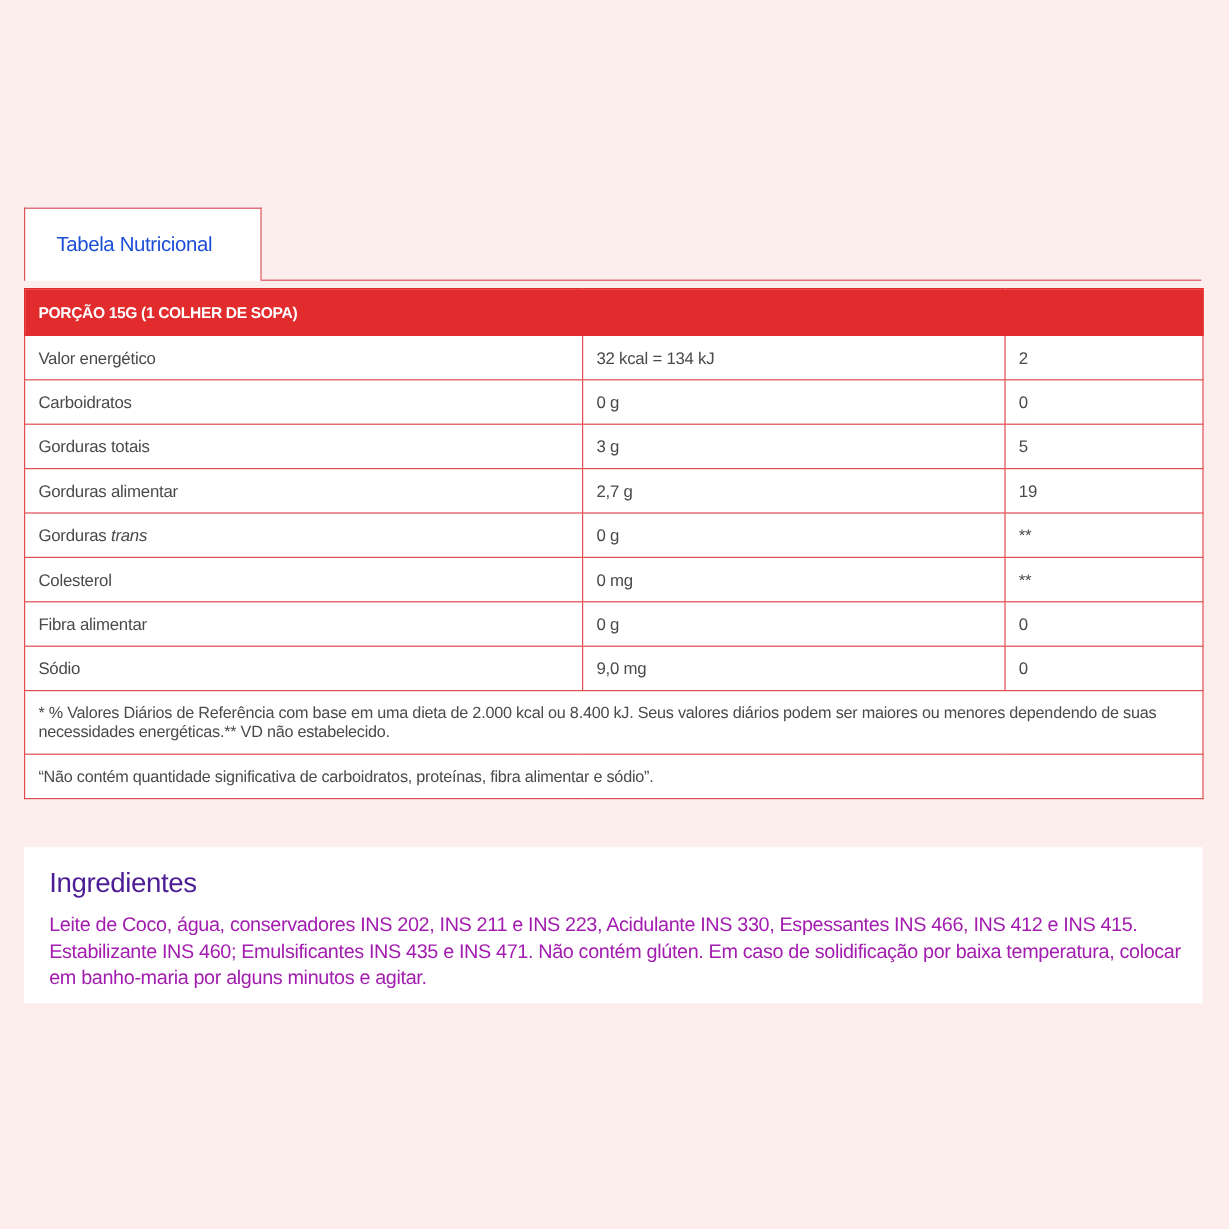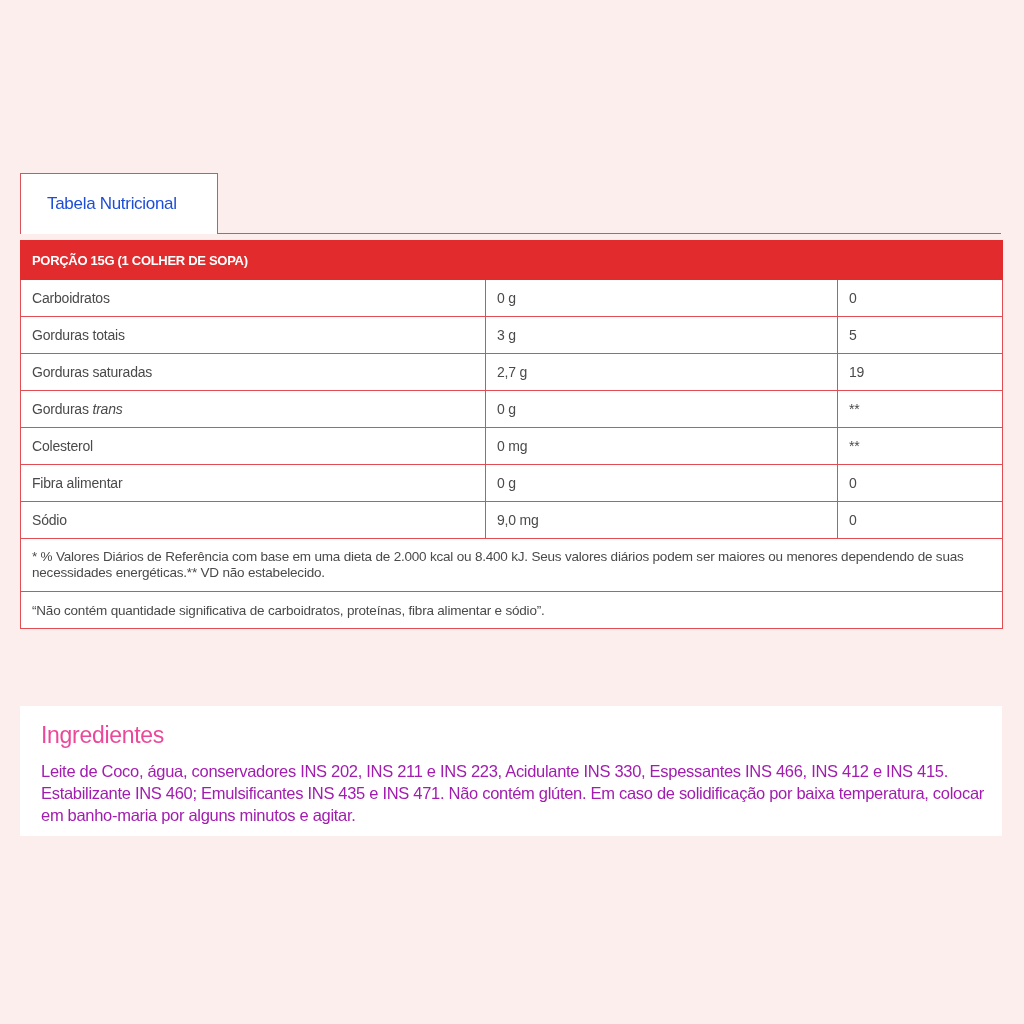--- a/index.html
+++ b/index.html
@@ -62,21 +62,21 @@
       padding-right: 10px;
     }
     td.foot2 { font-size: 13.5px; height: 36px; }
     .ingredients {
       position: absolute; left: 20px; top: 706px;
       width: 982px; height: 130px;
       background: #ffffff;
     }
     .ingredients h2 {
       position: absolute; left: 21px; top: 16px; margin: 0;
-      font-size: 23px; font-weight: normal; color: #ec4899;
+      font-size: 23px; font-weight: normal; color: #4c1d95;
       letter-spacing: -0.3px;
     }
     .ingredients p {
       position: absolute; left: 21px; top: 54px; margin: 0;
       width: 950px;
       font-size: 16.5px; line-height: 22px; color: #a21caf;
       letter-spacing: -0.3px;
     }
   </style>
 </head>
@@ -92,31 +92,36 @@
     <colgroup>
       <col style="width:465px">
       <col style="width:352px">
       <col style="width:165px">
     </colgroup>
     <tbody>
         <tr class="hdr">
       <td colspan="3">PORÇÃO 15G (1 COLHER DE SOPA)</td>
     </tr>
     <tr>
+      <td>Valor energético</td>
+      <td>32 kcal = 134 kJ</td>
+      <td>2</td>
+    </tr>
+    <tr>
       <td>Carboidratos</td>
       <td>0 g</td>
       <td>0</td>
     </tr>
     <tr>
       <td>Gorduras totais</td>
       <td>3 g</td>
       <td>5</td>
     </tr>
     <tr>
-      <td>Gorduras saturadas</td>
+      <td>Gorduras alimentar</td>
       <td>2,7 g</td>
       <td>19</td>
     </tr>
     <tr>
       <td><span>Gorduras</span> <em>trans</em></td>
       <td>0 g</td>
       <td>**</td>
     </tr>
     <tr>
       <td>Colesterol</td>

